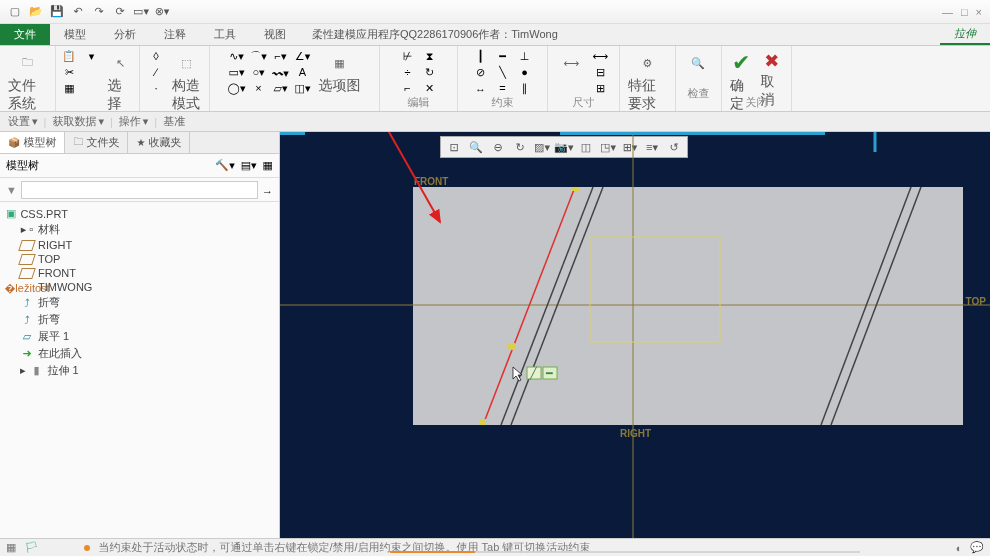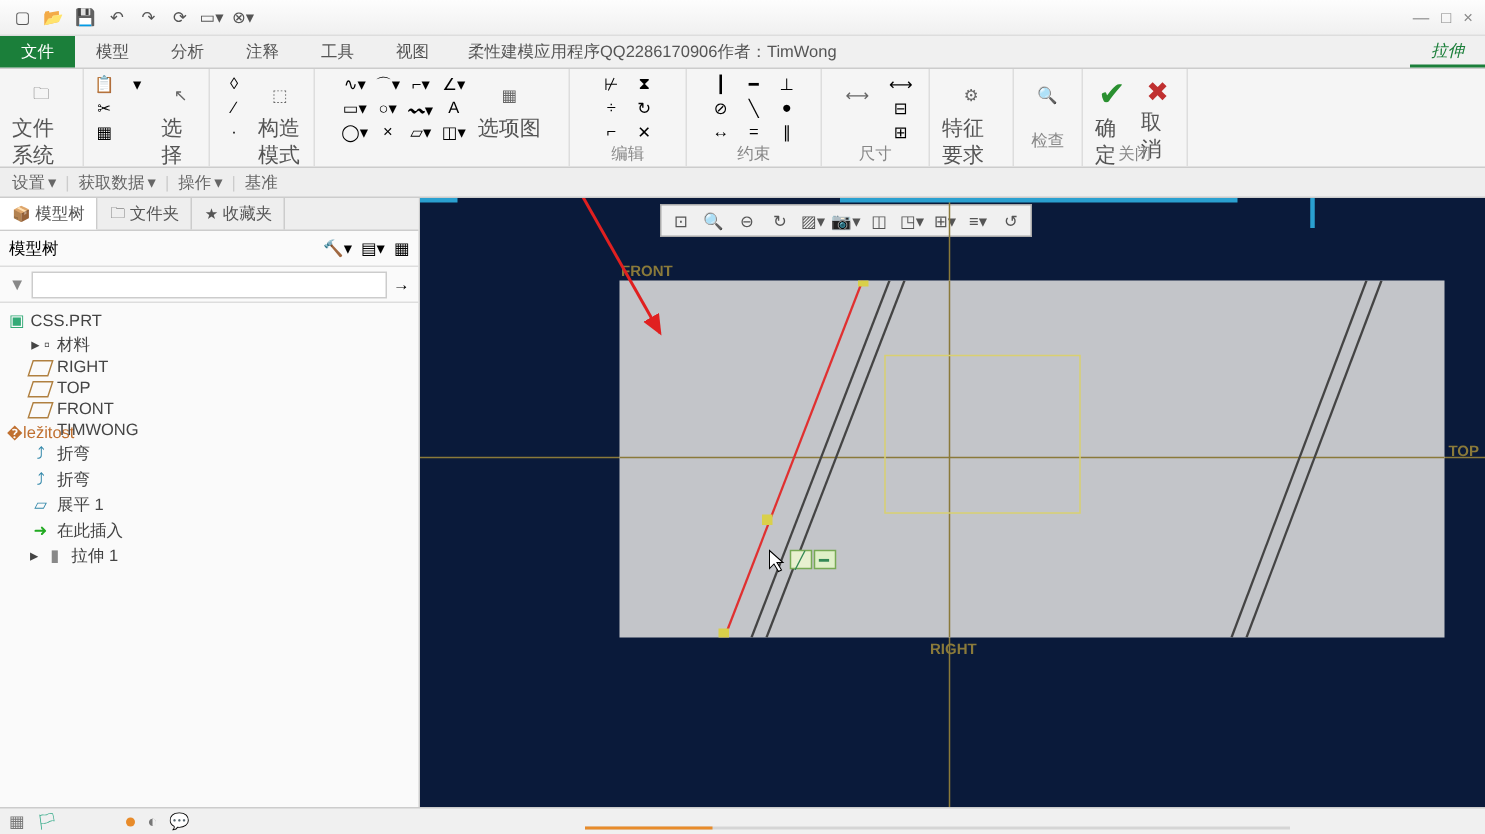--- a/index.html
+++ b/index.html
@@ -388,20 +388,21 @@
         <line x1="75" y1="-60" x2="160" y2="90" stroke="#e02020" stroke-width="2" marker-end="url(#ah)"></line>
       </svg>
     </div>
   </div>
 
   <div class="statusbar">
     <span>▦</span>
     <span style="color:#3a8">🏳</span>
     <span style="flex:0 0 30px"></span>
     <span class="status-dot"></span>
+    <span style="flex:1;white-space:nowrap;overflow:hidden;text-overflow:ellipsis">当约束处于活动状态时，可通过单击右键在锁定/禁用/启用约束之间切换。使用 Tab 键可切换活动约束</span>
     <span>◐</span>
     <span>💬</span>
   </div>
 
 
   <div class="videobar">
       <div class="videobar-fill"></div>
     </div>
 </div>
 

